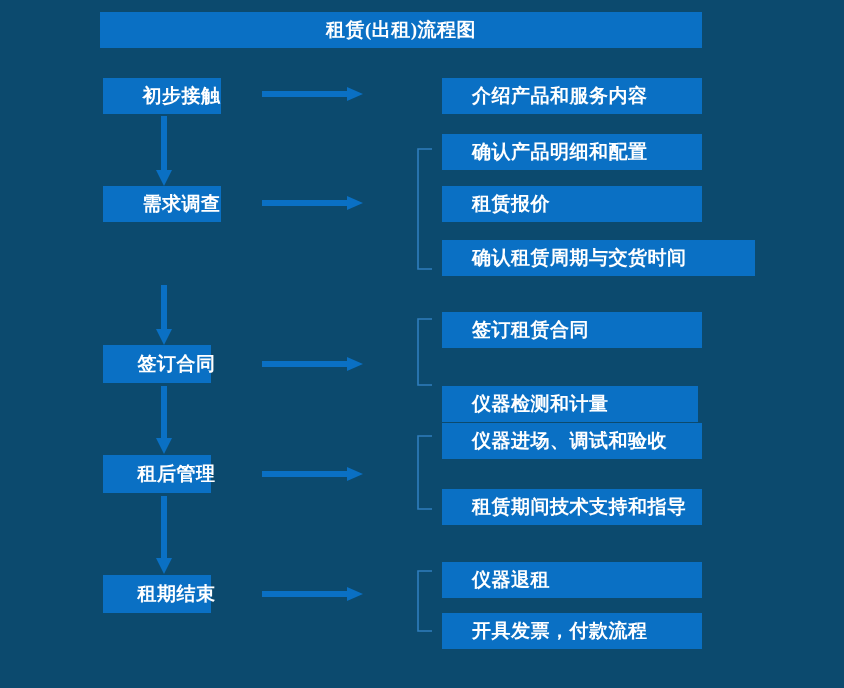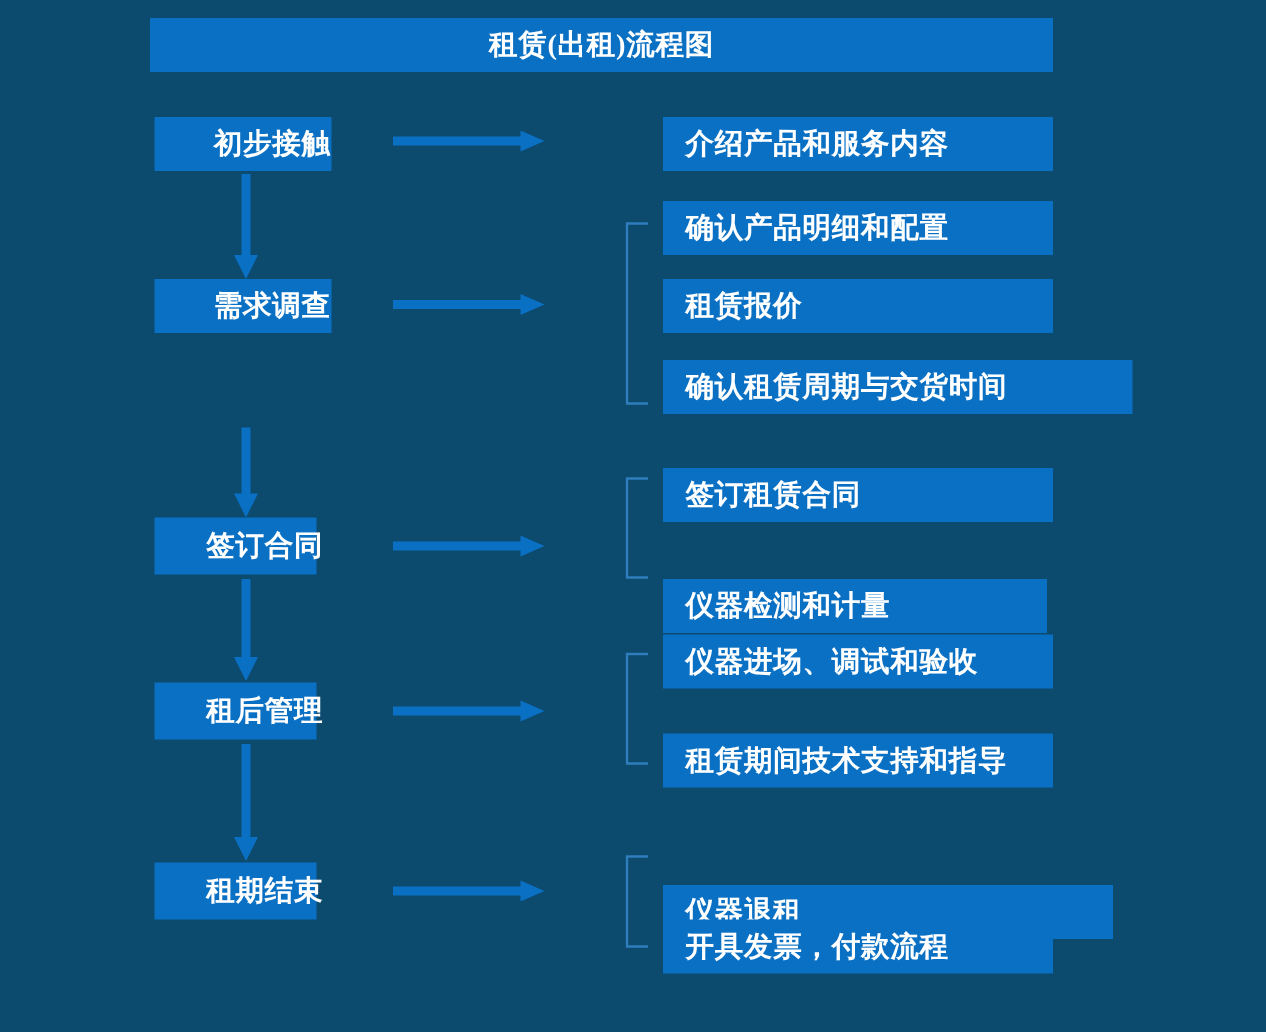--- a/index.html
+++ b/index.html
@@ -33,21 +33,21 @@
     justify-content: center;
     font-size: 19px;
   }
   .stage-box {
     justify-content: center;
     font-size: 19px;
     padding-left: 39px;
   }
   .detail-box {
     justify-content: flex-start;
-    padding-left: 15px;
+    padding-left: 30px;
     font-size: 19px;
   }
   .arrow-h {
     position: absolute;
     height: 18px;
   }
   .arrow-v {
     position: absolute;
     width: 18px;
   }
@@ -172,17 +172,17 @@
   <div class="box detail-box" style="left:442px; top:240px; width:313px; height:36px;">确认租赁周期与交货时间</div>
 
   <div class="box detail-box" style="left:442px; top:312px; width:260px; height:36px;">签订租赁合同</div>
 
   <div class="box detail-box" style="left:442px; top:362px; width:256px; height:36px;margin-top:24px;">仪器检测和计量</div>
 
   <div class="box detail-box" style="left:442px; top:423px; width:260px; height:36px;">仪器进场、调试和验收</div>
 
   <div class="box detail-box" style="left:442px; top:489px; width:260px; height:36px;">租赁期间技术支持和指导</div>
 
-  <div class="box detail-box" style="left:442px; top:562px; width:300px; height:36px;margin-top:28px;">仪器退租</div>
+  <div class="box detail-box" style="left:442px; top:562px; width:260px; height:36px;">仪器退租</div>
 
   <div class="box detail-box" style="left:442px; top:613px; width:260px; height:36px;">开具发票，付款流程</div>
 
 </div>
 
 </body></html>

